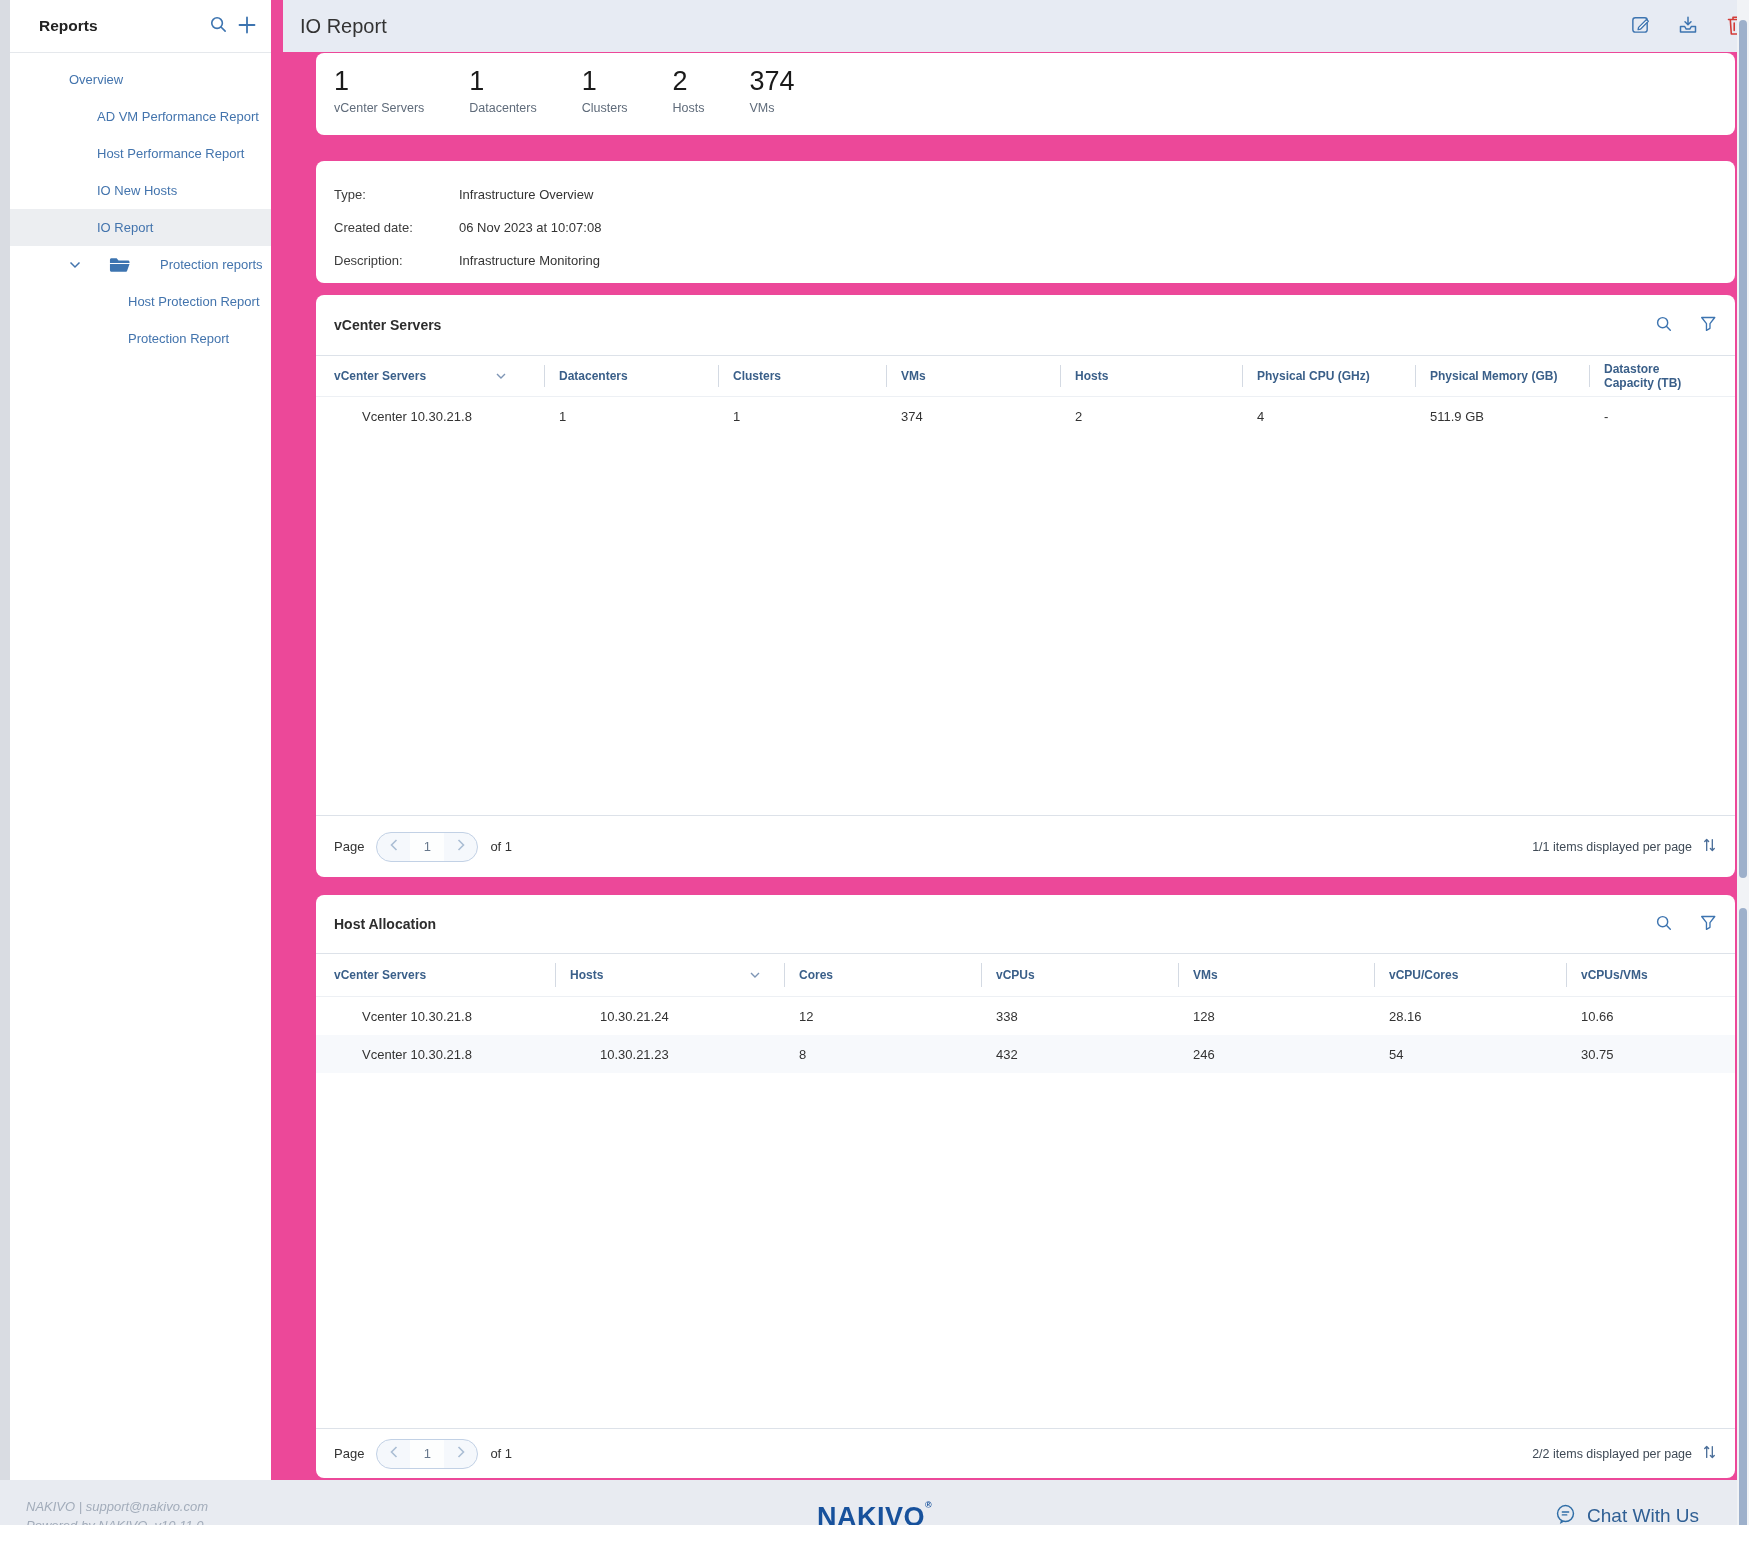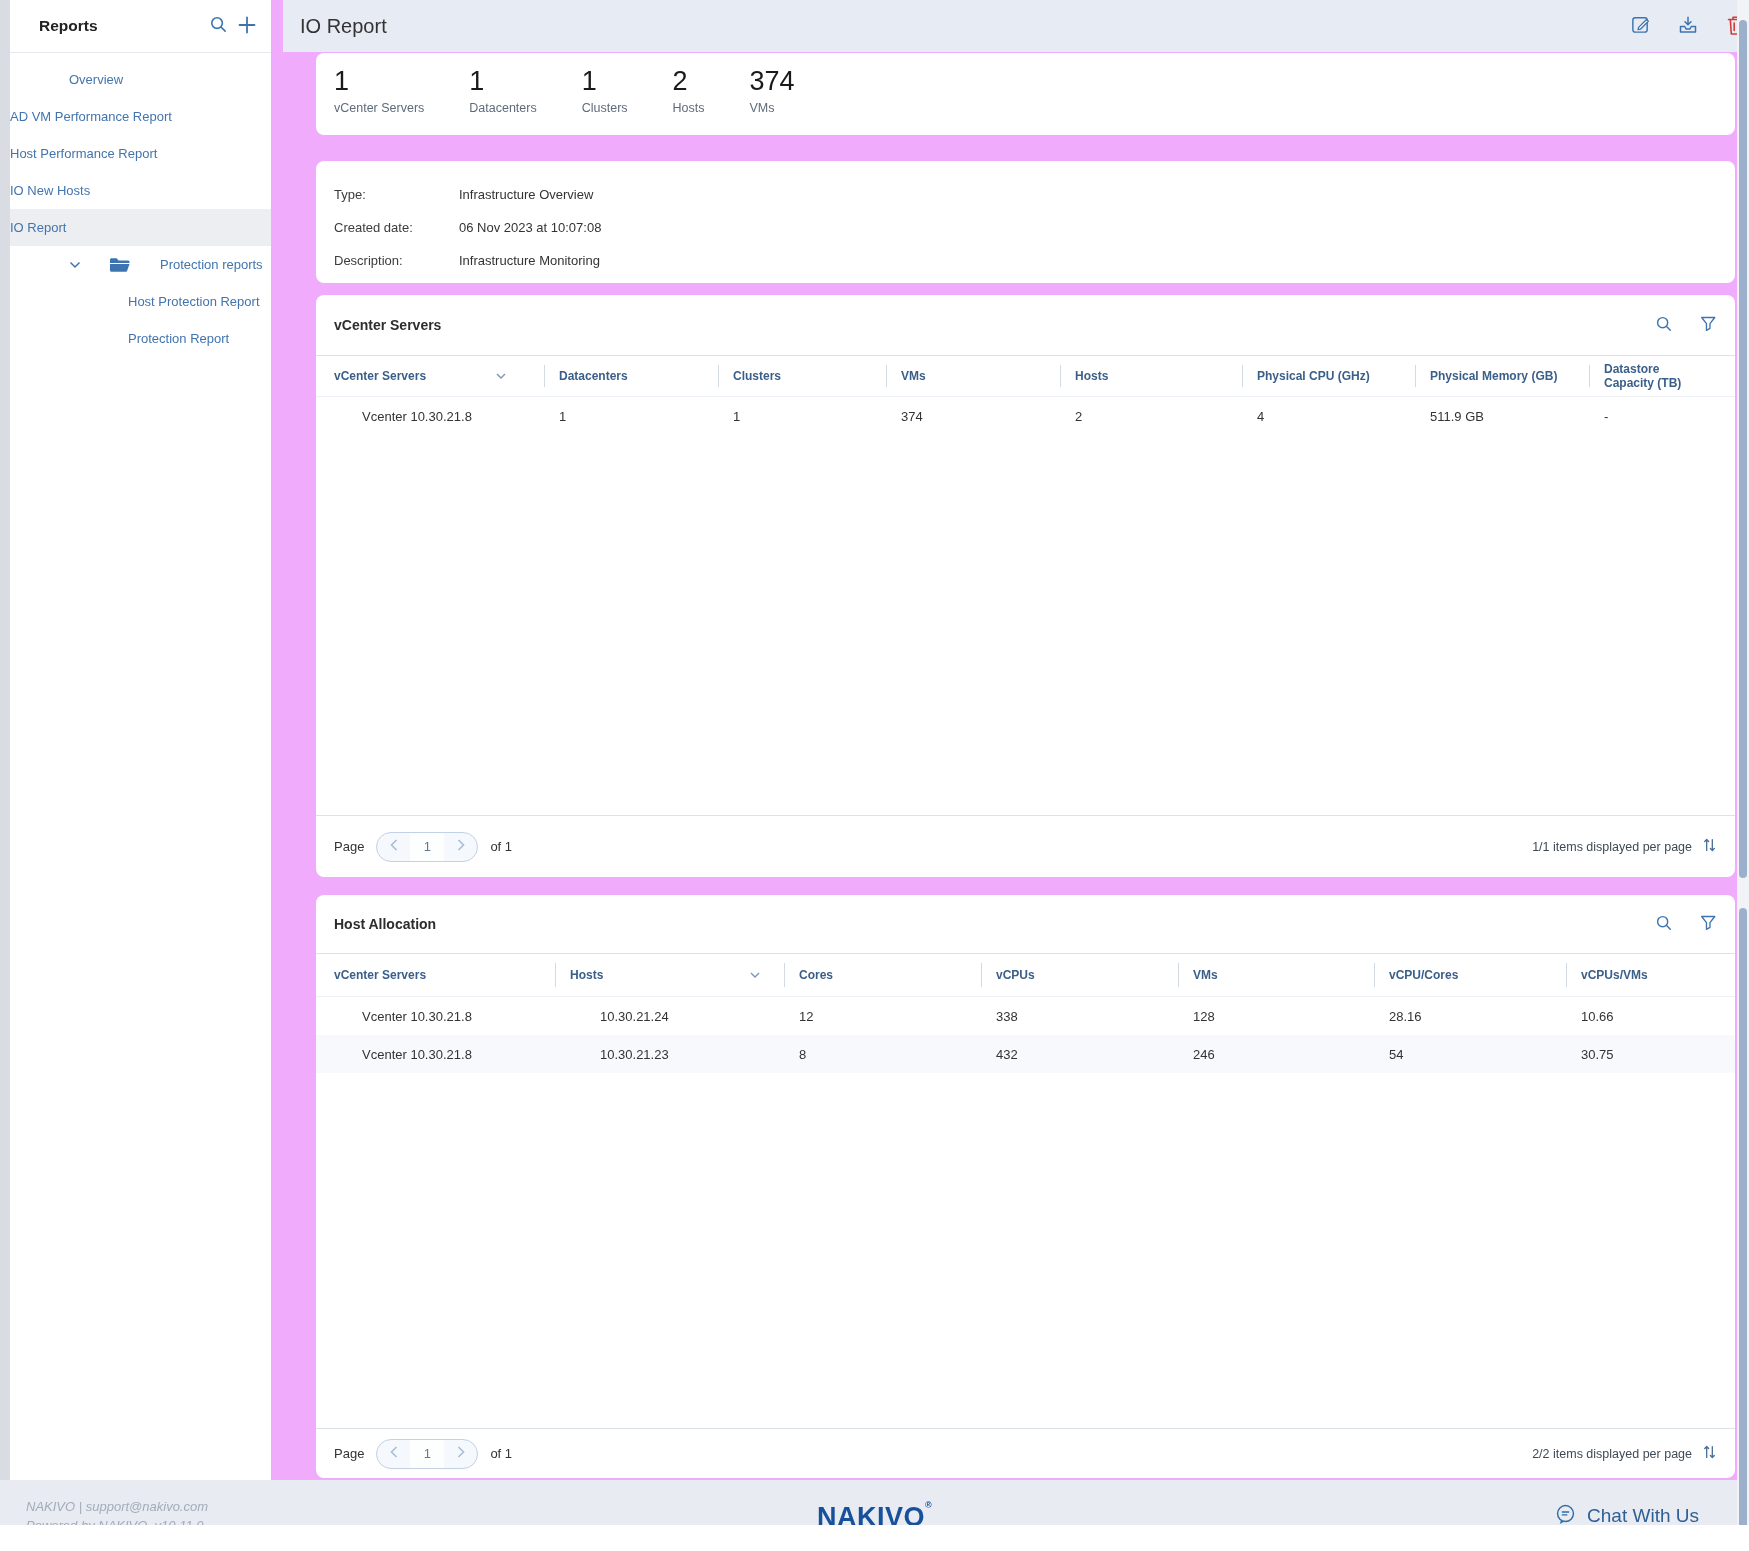--- a/index.html
+++ b/index.html
@@ -1,33 +1,33 @@
 <!DOCTYPE html>
 <html><head>
 <meta charset="utf-8">
 <style>
   * { margin:0; padding:0; box-sizing:border-box; }
   html,body { width:1749px; height:1551px; }
   body { font-family:"Liberation Sans", sans-serif; }
-  .app { position:relative; width:1749px; height:1525px; background:#f0abfc; overflow:hidden; }
+  .app { position:relative; width:1749px; height:1525px; background:#ec4899; overflow:hidden; }
 
   
   .left-strip { position:absolute; left:0; top:0; width:10px; height:1480px; background:#d9dce2; }
 
   
   .sidebar { position:absolute; left:10px; top:0; width:261px; height:1480px; background:#ffffff; }
   .sidebar-header { height:52px; display:flex; align-items:center; padding:0 14px 0 29px; }
   .sidebar-title { font-size:15.5px; font-weight:700; color:#222222; }
   .sidebar-header-icons { margin-left:auto; display:flex; align-items:center; gap:9px; }
   .icon-btn { display:inline-flex; align-items:center; justify-content:center; cursor:pointer; background:none; border:none; padding:0; }
   .sidebar-divider { height:1px; background:#e5e8ec; }
   .sidebar-items { padding-top:8px; }
   .s-item { height:37px; display:flex; align-items:center; font-size:13px; color:#4374ad; cursor:pointer; }
   .s-item.lvl1 { padding-left:59px; }
-  .s-item.lvl2 { }
+  .s-item.lvl2 { padding-left:87px; }
   .s-item.lvl3 { padding-left:118px; }
   .s-item.selected { background:#eceef1; }
   .s-item.folder-row { padding-left:59px; gap:16px; }
   .folder-chevron { margin-right:12px; display:inline-flex; }
   .folder-ic { margin-right:14px; display:inline-flex; }
 
   
   .main { position:absolute; left:283px; top:0; width:1466px; height:1480px; }
   .main-header { height:52px; background:#e7ebf3; display:flex; align-items:center; padding-left:17px; }
   .page-title { font-size:20px; font-weight:400; color:#333333; }

